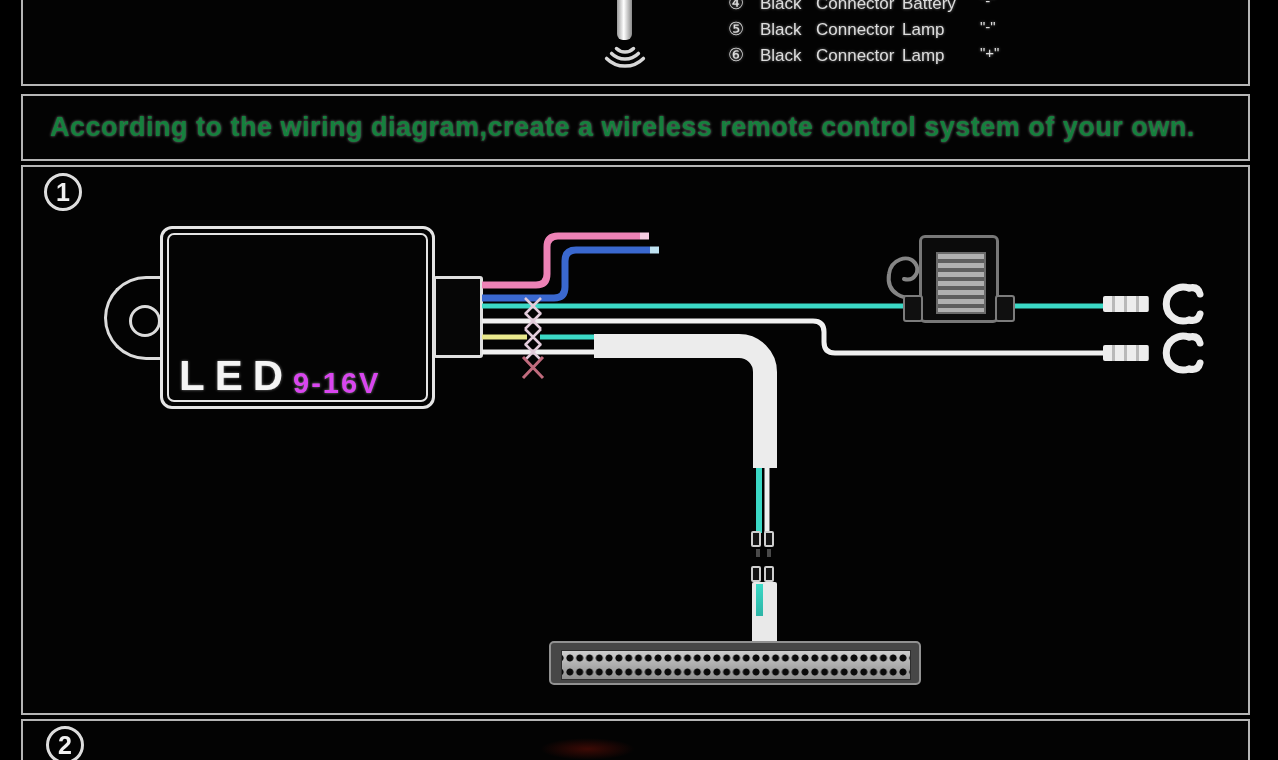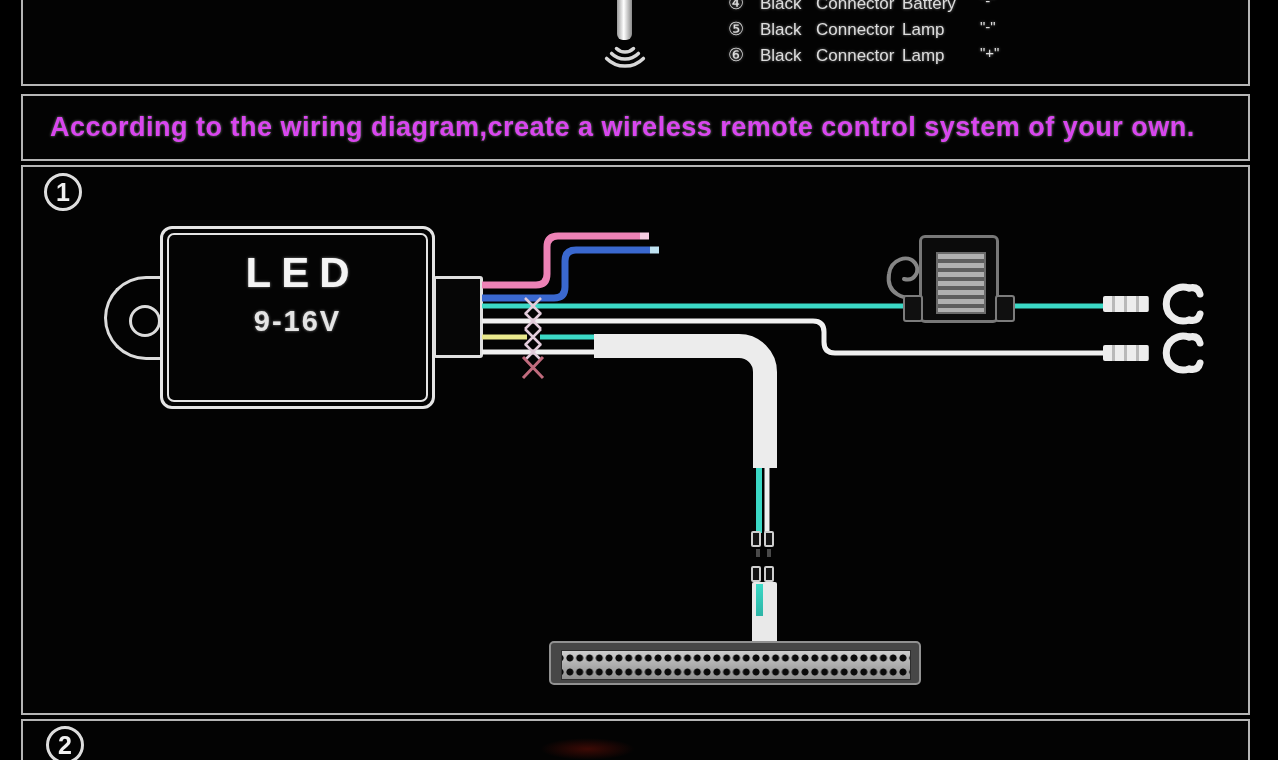--- a/index.html
+++ b/index.html
@@ -5,45 +5,45 @@
   html,body{margin:0;padding:0;background:#000;}
   #page{position:relative;width:1278px;height:760px;background:#000;overflow:hidden;
         font-family:"Liberation Sans", sans-serif;color:#e8e8e8;}
   .panel{position:absolute;left:21px;width:1229px;border:2px solid #b5b5b5;background:#030303;box-sizing:border-box;}
   #top-panel{top:-22px;height:108px;}
   #header-panel{top:94px;height:67px;display:flex;align-items:center;}
   #section1-panel{top:165px;height:550px;}
   #section2-panel{top:719px;height:70px;}
   .glow{text-shadow:0 0 3px rgba(255,255,255,.5);}
   
-  #header-title{padding-left:27px;font-size:27px;font-weight:bold;letter-spacing:.5px;color:#d946ef;}
+  #header-title{padding-left:27px;font-size:27px;font-weight:bold;letter-spacing:.5px;color:#15803d;}
   
   #legend{position:absolute;left:728px;top:-8px;}
   .legend-row{display:flex;align-items:baseline;height:26px;font-size:17px;color:#dcdcdc;}
   .legend-num{width:32px;font-size:18px;}
   .legend-wire{width:56px;}
   .legend-part{width:86px;}
   .legend-target{width:78px;}
   .legend-pol{font-size:15px;position:relative;top:-3px;}
   
   #antenna-bar{position:absolute;left:617px;top:-6px;width:15px;height:46px;
     background:linear-gradient(90deg,#9a9a9a,#ffffff 45%,#8a8a8a);border-radius:0 0 6px 6px;}
   
   .section-num{position:absolute;width:38px;height:38px;border:3px solid #dedede;border-radius:50%;
     display:flex;align-items:center;justify-content:center;font-size:25px;font-weight:bold;color:#f0f0f0;box-sizing:border-box;}
   #sec1-num{left:44px;top:173px;}
   #sec2-num{left:46px;top:726px;}
   
   #remote-box{position:absolute;left:160px;top:226px;width:275px;height:183px;border:3px solid #e5e5e5;
     border-radius:12px;background:#040404;box-sizing:border-box;z-index:3;}
   #remote-box-inner{position:absolute;inset:4px;border:2px solid #e5e5e5;border-radius:7px;
-    display:flex;flex-direction:column;align-items:center;}
+    display:flex;flex-direction:row;align-items:flex-end;}
   #device-name{margin-top:14px;font-size:42px;font-weight:bold;letter-spacing:10px;padding-left:10px;color:#f5f5f5;}
   #device-subtitle{margin-top:2px;font-size:20.5px;font-weight:bold;color:#efefef;}
-  #device-voltage{margin-top:8px;font-size:29px;font-weight:bold;letter-spacing:2px;color:#e5e5e5;}
+  #device-voltage{margin-top:8px;font-size:29px;font-weight:bold;letter-spacing:2px;color:#d946ef;}
   #mount-tab{position:absolute;left:104px;top:276px;width:60px;height:84px;border:3px solid #dcdcdc;border-right:none;
     border-radius:42px 0 0 42px;box-sizing:border-box;z-index:2;}
   #mount-hole{position:absolute;left:22px;top:26px;width:26px;height:26px;border:3px solid #dcdcdc;border-radius:50%;}
   #connector-stub{position:absolute;left:433px;top:276px;width:50px;height:82px;background:#060606;
     border:3px solid #e0e0e0;border-radius:3px;box-sizing:border-box;z-index:4;}
   
   #wiring{position:absolute;left:0;top:0;z-index:5;}
   
   #fuse-body{position:absolute;left:919px;top:235px;width:80px;height:88px;background:#0b0b0b;
     border:3px solid #787878;border-radius:6px;box-sizing:border-box;z-index:6;}

